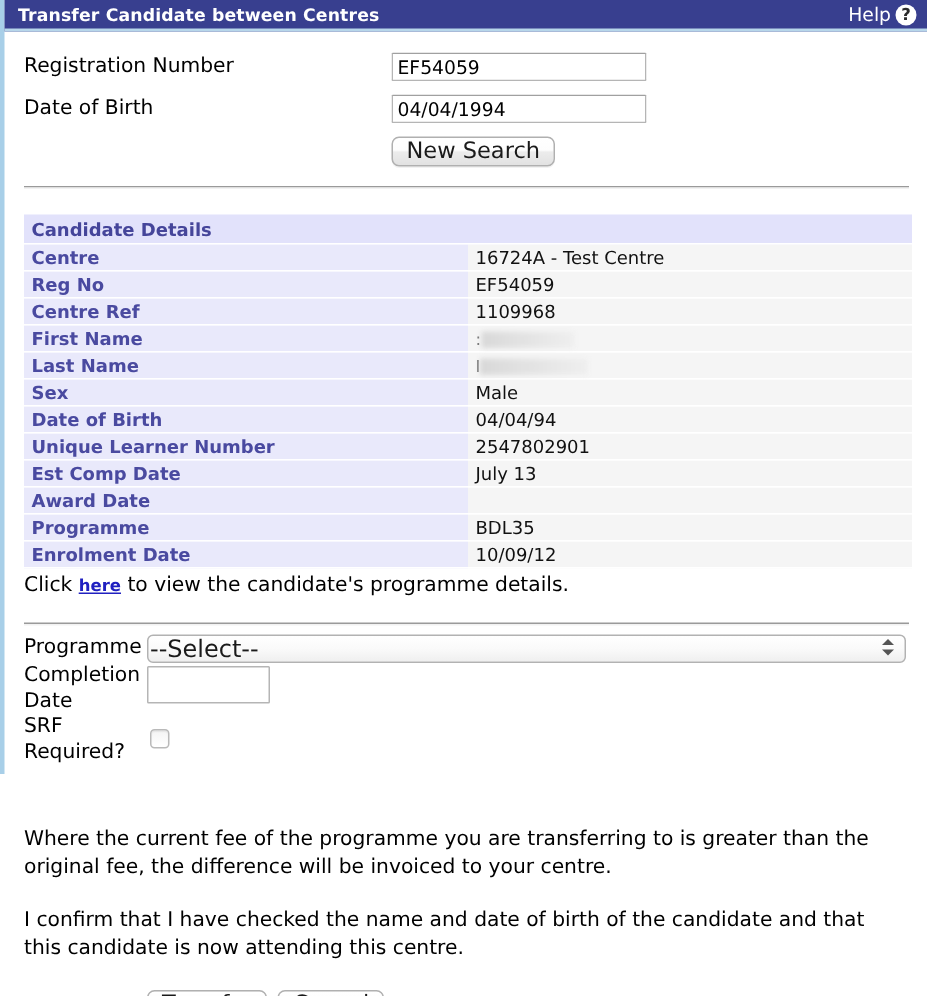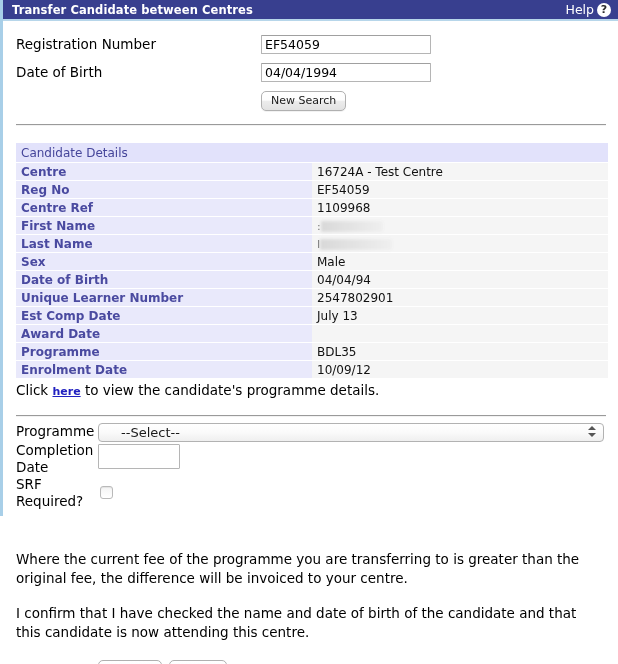--- a/index.html
+++ b/index.html
@@ -105,21 +105,21 @@
   }
   .search-btn-row {
     display: flex;
     height: 28px;
     align-items: center;
     padding-left: 245px;
   }
 
   .aqua-btn {
     font-family: "DejaVu Sans", "Liberation Sans", sans-serif;
-    font-size: 11px;
+    font-size: 15px;
     color: #1a1a1a;
     background: linear-gradient(to bottom, #ffffff 0%, #fdfdfd 45%, #ececec 52%, #e2e2e2 100%);
     border: 1px solid #b0b0b0;
     border-radius: 5px;
     padding: 2px 9px 3px 9px;
     line-height: 13px;
     cursor: pointer;
     box-shadow: 0 1px 0 rgba(0,0,0,0.05);
     text-align: right;
   }
@@ -143,21 +143,21 @@
   }
   table.details td, table.details th {
     padding: 0;
     height: 17px;
     vertical-align: middle;
     font-size: 12px;
   }
   .det-head {
     background: #e2e2fb;
     color: #45459a;
-    font-weight: normal;
+    font-weight: bold;
     font-size: 13px;
     text-align: left;
     padding-left: 5px !important;
     height: 19px !important;
     border-bottom: 1px solid #ffffff;
     margin-left: 36px;
   }
   .det-label {
     width: 193px;
     background: #e9e9fb;
@@ -232,24 +232,24 @@
     flex: 1;
   }
   .aqua-select {
     position: relative;
     width: 506px;
     height: 19px;
     box-sizing: border-box;
     background: linear-gradient(to bottom, #ffffff 0%, #fafafa 50%, #efefef 100%);
     border: 1px solid #b2b2b2;
     border-radius: 4px;
-    font-size: 13px;
+    font-size: 16px;
     color: #1a1a1a;
     line-height: 18px;
-    padding-left: 22px;
+    padding-left: 1px;
     cursor: pointer;
     overflow: hidden;
   }
   .aqua-select .arrows {
     position: absolute;
     right: 7px;
     top: 2px;
     width: 8px;
     height: 15px;
   }

